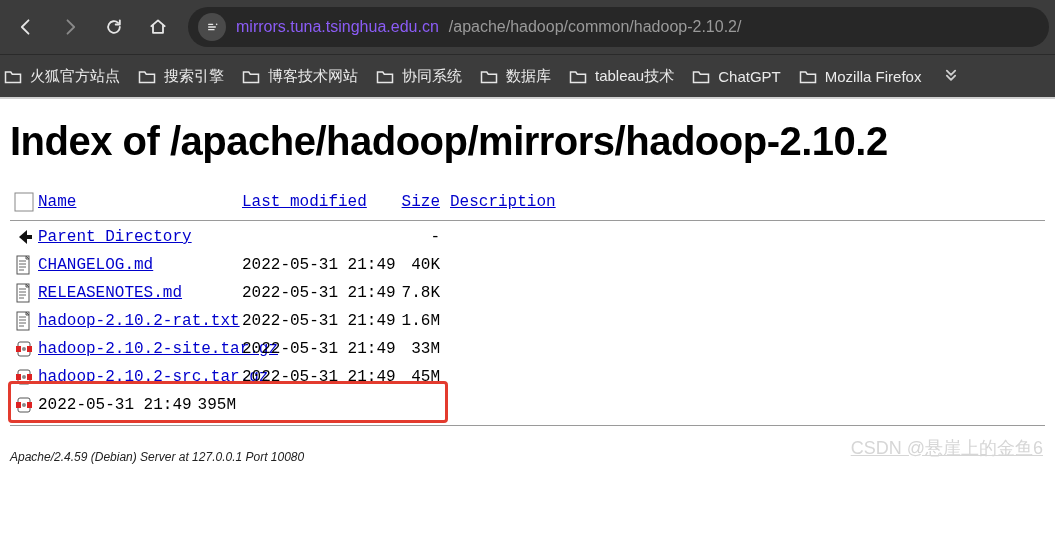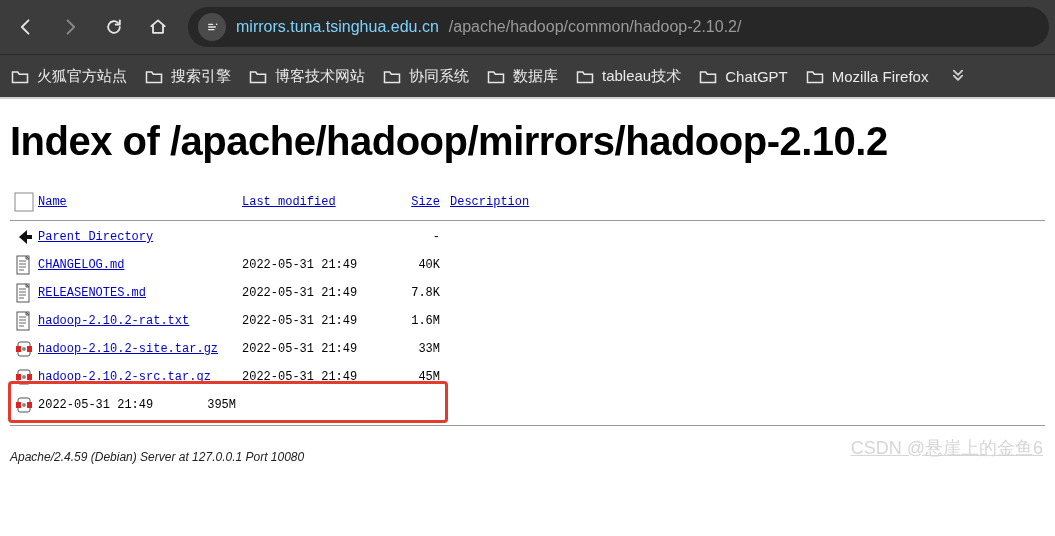--- a/index.html
+++ b/index.html
@@ -34,29 +34,29 @@
     font-size: 16px;
     margin-left: 6px;
   }
   .url-chip {
     background: #4a4a4a;
     border-radius: 14px;
     height: 28px; width: 28px;
     display: flex; align-items: center; justify-content: center;
     font-size: 13px;
   }
-  .url-host { color: #7dd3fc; }
+  .url-host { color: #8b5cf6; }
   .url-path { color: #9a9a9a; }
   .bookmarks-bar {
     background: #3c3c3c;
     height: 45px;
     display: flex;
     align-items: center;
     gap: 18px;
-    padding: 0 11px;
+    padding: 0 4px;
     border-top: 1px solid #2a2a2a;
     border-bottom: 2px solid #d0d0d0;
   }
   .bm-item {
     display: flex;
     align-items: center;
     gap: 8px;
     color: #eaeaea;
     font-family: Arial, sans-serif;
     font-size: 15px;
@@ -69,21 +69,21 @@
   .page { padding: 8px 10px 14px 10px; }
   h1 {
     font-family: Arial, "Helvetica Neue", sans-serif;
     font-weight: 800;
     font-size: 40px;
     margin: 12px 0 24px 0;
     letter-spacing: -0.5px;
   }
   .listing {
     font-family: "Courier New", "SimSun", monospace;
-    font-size: 12px;
+    font-size: 16px;
     color: #000;
   }
   .listing a { color: #0000cc; text-decoration: underline; }
   .row { display: flex; align-items: center; height: 28px; }
   .icon-cell { width: 28px; display: flex; align-items: center; justify-content: center; }
   .name-cell { width: 204px; white-space: nowrap; }
   .lm-cell { width: 150px; white-space: nowrap; }
   .size-cell { width: 48px; text-align: right; white-space: nowrap; }
   .desc-cell { padding-left: 10px; white-space: nowrap; }
   hr.thin { border: none; border-top: 1px solid #9a9a9a; margin: 4px 0 2px 0; }

